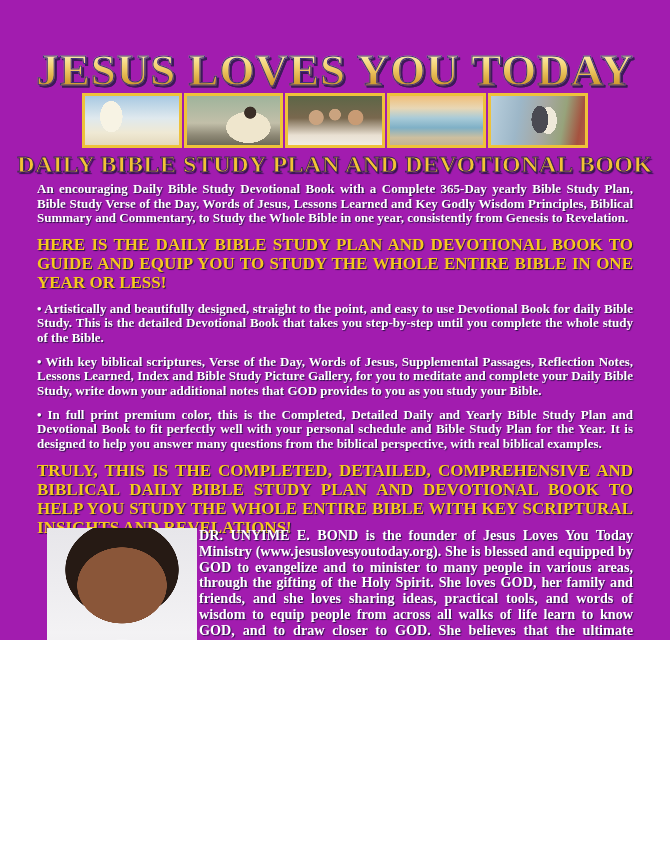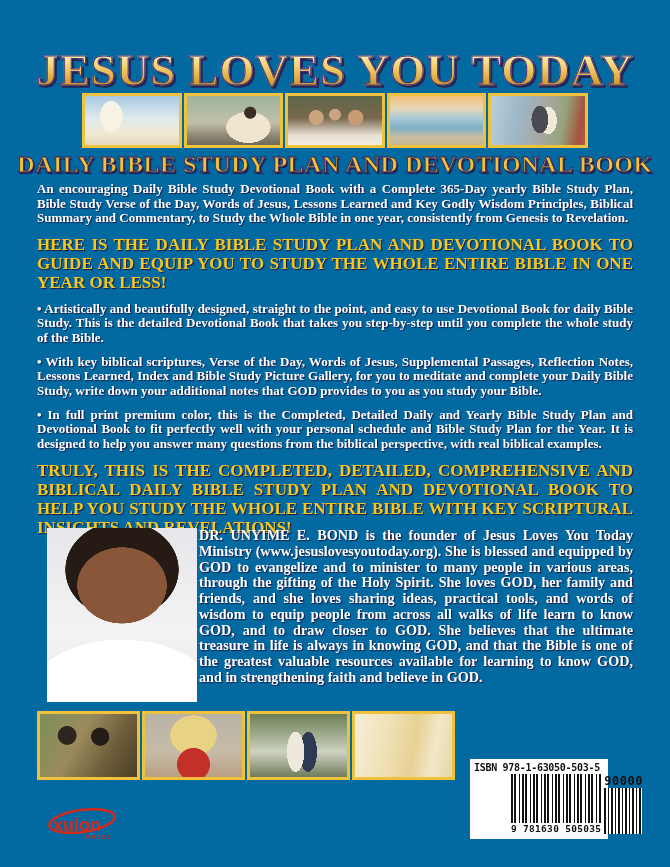--- a/index.html
+++ b/index.html
@@ -1,18 +1,18 @@
 <!DOCTYPE html>
 <html><head>
 <meta charset="utf-8">
 <style>
   html,body{margin:0;padding:0;}
   .page{
-    position:relative;width:670px;height:867px;overflow:hidden;
-    background:#0369a1;
+    position:relative;width:670px;height:640px;overflow:hidden;
+    background:#a21caf;
     font-family:"Liberation Serif",serif;
   }
   
   .title{
     position:absolute;top:48px;left:0;right:0;margin:0;
     text-align:center;font-size:45px;font-weight:bold;letter-spacing:1px;line-height:1;
     background:linear-gradient(180deg,#fff8c4 5%,#f3d070 42%,#d9a63a 72%,#b8861f 100%);
     -webkit-background-clip:text;background-clip:text;
     color:#e3b94e;-webkit-text-fill-color:transparent;
     -webkit-text-stroke:1px #41307e;

